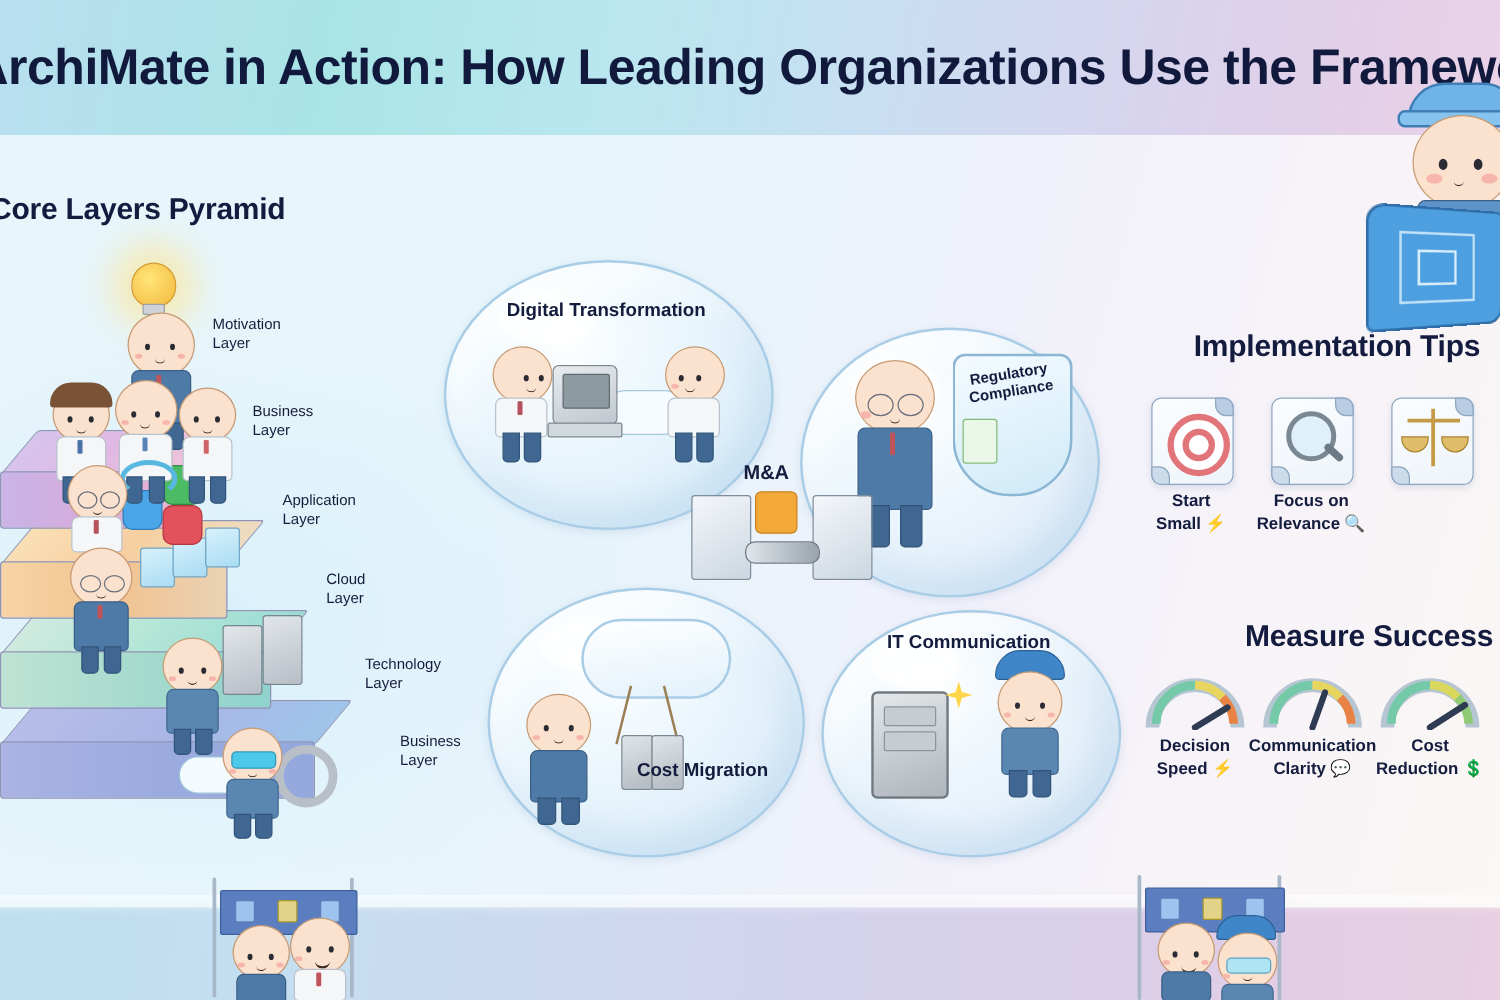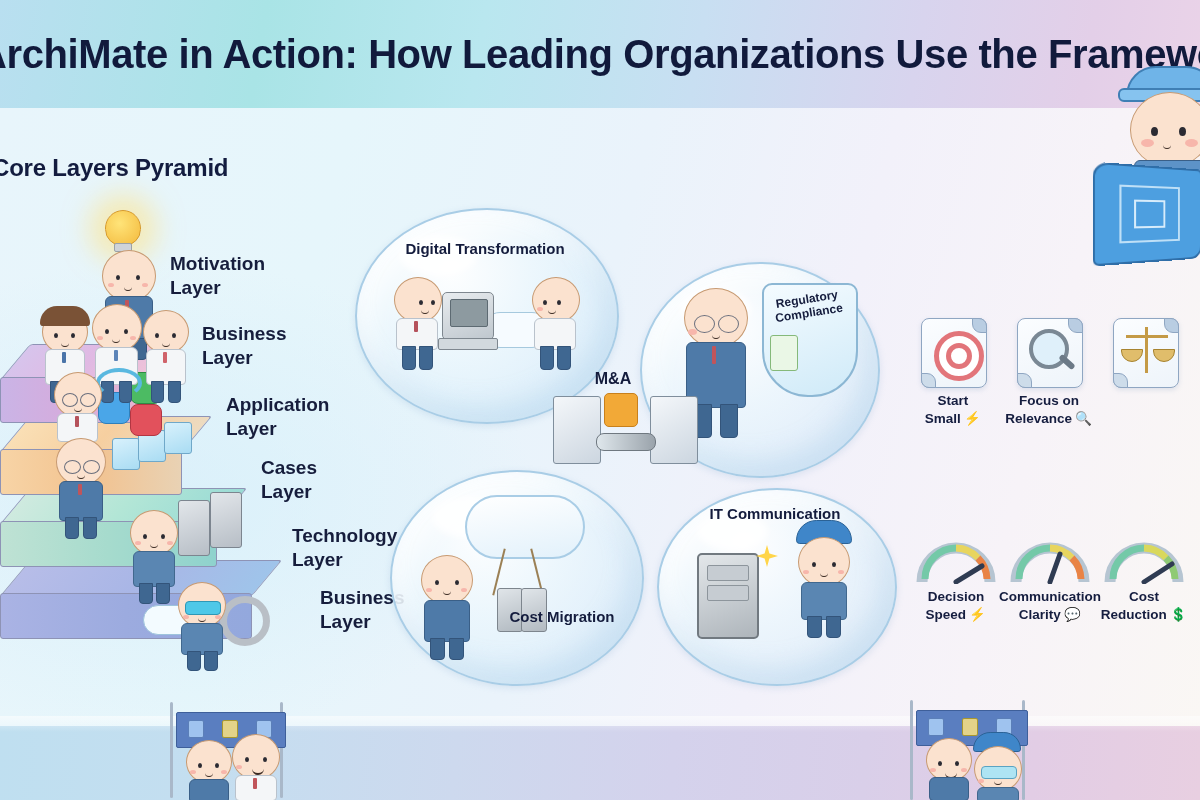--- a/index.html
+++ b/index.html
@@ -54,21 +54,21 @@
   
   .pyr{position:absolute;left:0;top:200px;width:400px;height:470px;}
   .slab{position:absolute;}
   .slab .top{position:absolute;left:0;top:0;width:100%;height:34px;
     transform:skewX(-40deg);transform-origin:left bottom;
     border:1.6px solid #8e93b5;border-radius:3px;}
   .slab .face{position:absolute;left:0;width:100%;height:44px;
     border:1.6px solid #8e93b5;border-radius:3px;}
 
   
-  .lyr{position:absolute;font-size:19px;font-weight:bold;color:#161d3c;
+  .lyr{position:absolute;font-size:12px;font-weight:normal;color:#161d3c;
        line-height:1.28;text-align:left;}
 
   
   .bub{
     position:absolute;border-radius:50%;
     background:radial-gradient(circle at 36% 28%, rgba(255,255,255,.95) 0%, rgba(236,247,253,.82) 38%, rgba(214,236,250,.55) 70%, rgba(198,227,246,.42) 100%);
     border:2px solid #a9cde6;
     box-shadow:inset -10px -14px 26px rgba(160,200,230,.35), inset 14px 16px 28px rgba(255,255,255,.85), 0 2px 7px rgba(130,170,205,.22);
   }
   .bub:after{
@@ -296,21 +296,21 @@
   </div>
   <div class="lyr" style="left:202px;top:322px;">
     <div>Business</div>
     <div>Layer</div>
   </div>
   <div class="lyr" style="left:226px;top:393px;">
     <div>Application</div>
     <div>Layer</div>
   </div>
   <div class="lyr" style="left:261px;top:456px;">
-    <div>Cases</div>
+    <div>Cloud</div>
     <div>Layer</div>
   </div>
   <div class="lyr" style="left:292px;top:524px;">
     <div>Technology</div>
     <div>Layer</div>
   </div>
   <div class="lyr" style="left:320px;top:586px;">
     <div>Business</div>
     <div>Layer</div>
   </div>
@@ -405,20 +405,21 @@
       <div class="eye" style="left:33px;top:24px;"></div>
       <div class="cheek" style="left:4px;top:32px;"></div>
       <div class="cheek" style="left:39px;top:32px;"></div>
       <div class="mouth" style="left:21px;top:33px;"></div>
     </div>
     <div class="body overall" style="left:11px;top:62px;width:44px;height:36px;"></div>
     <div class="legs" style="left:17px;top:96px;width:13px;height:20px;"></div>
     <div class="legs" style="left:36px;top:96px;width:13px;height:20px;"></div>
   </div>
 
+  <div class="h-sec" id="h-tips">Implementation Tips</div>
 
   <div class="scroll" style="left:921px;top:318px;">
     <div style="position:absolute;left:12px;top:12px;width:40px;height:40px;border-radius:50%;border:5px solid #e2757a;background:#fff;">
       <div style="position:absolute;left:7px;top:7px;width:16px;height:16px;border-radius:50%;border:5px solid #e2757a;"></div>
     </div>
   </div>
   <div class="scroll" style="left:1017px;top:318px;">
     <div style="position:absolute;left:11px;top:10px;width:32px;height:32px;border-radius:50%;border:4px solid #7a8894;background:#dff0fa;"></div>
     <div style="position:absolute;left:40px;top:40px;width:18px;height:6px;background:#6c7a87;border-radius:3px;transform:rotate(42deg);"></div>
   </div>
@@ -431,20 +432,21 @@
 
   <div class="tip-label" style="left:994px;top:392px;">
     <div>Focus on</div>
     <div>Relevance 🔍</div>
   </div>
   <div class="tip-label" style="left:898px;top:392px;">
     <div>Start</div>
     <div>Small ⚡</div>
   </div>
 
+  <div class="h-sec" id="h-measure">Measure Success</div>
 
   <div class="gauge" style="left:916px;top:538px;">
     <svg width="80" height="46" viewBox="0 0 80 46">
       <path d="M6 44 A34 34 0 0 1 74 44" fill="none" stroke="#b6c5d2" stroke-width="11"></path>
       <path d="M9 41 A31 31 0 0 1 40 10" fill="none" stroke="#74c9a8" stroke-width="7"></path>
       <path d="M40 10 A31 31 0 0 1 62 20" fill="none" stroke="#e8d55e" stroke-width="7"></path>
       <path d="M62 20 A31 31 0 0 1 71 41" fill="none" stroke="#e98345" stroke-width="7"></path>
       <line x1="40" y1="44" x2="66" y2="28" stroke="#2f3b52" stroke-width="5" stroke-linecap="round"></line>
     </svg>
   </div>

